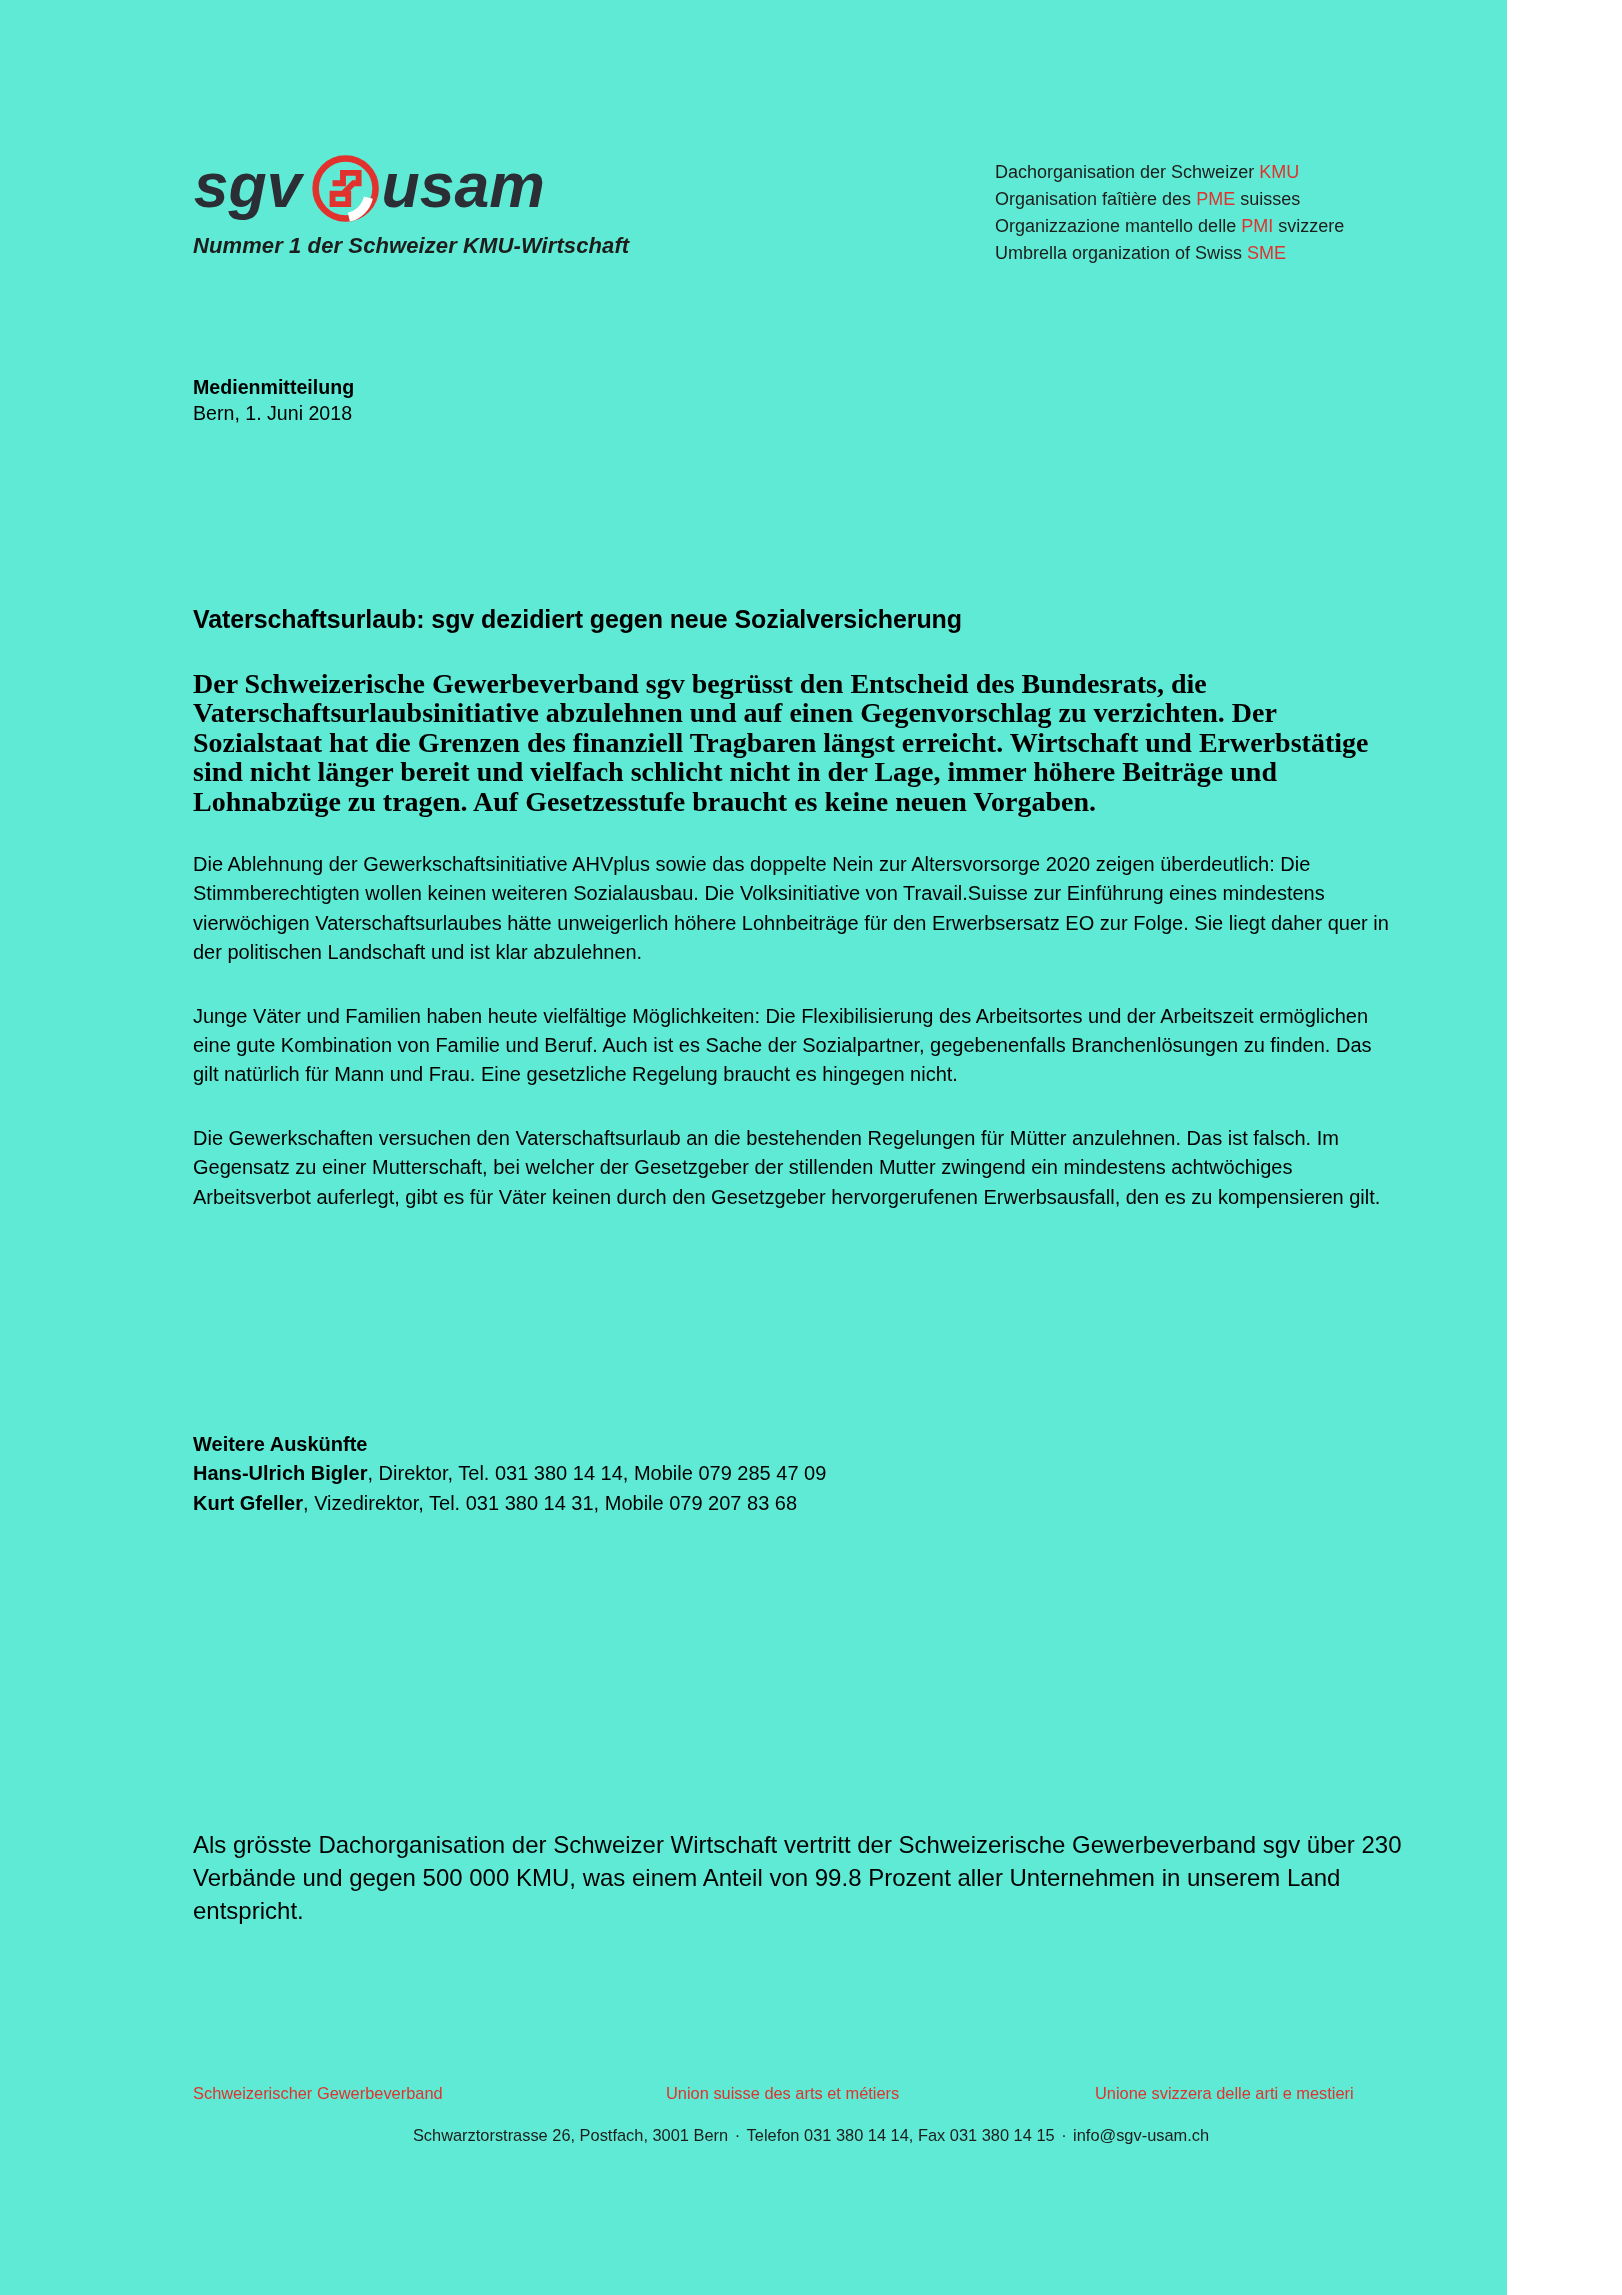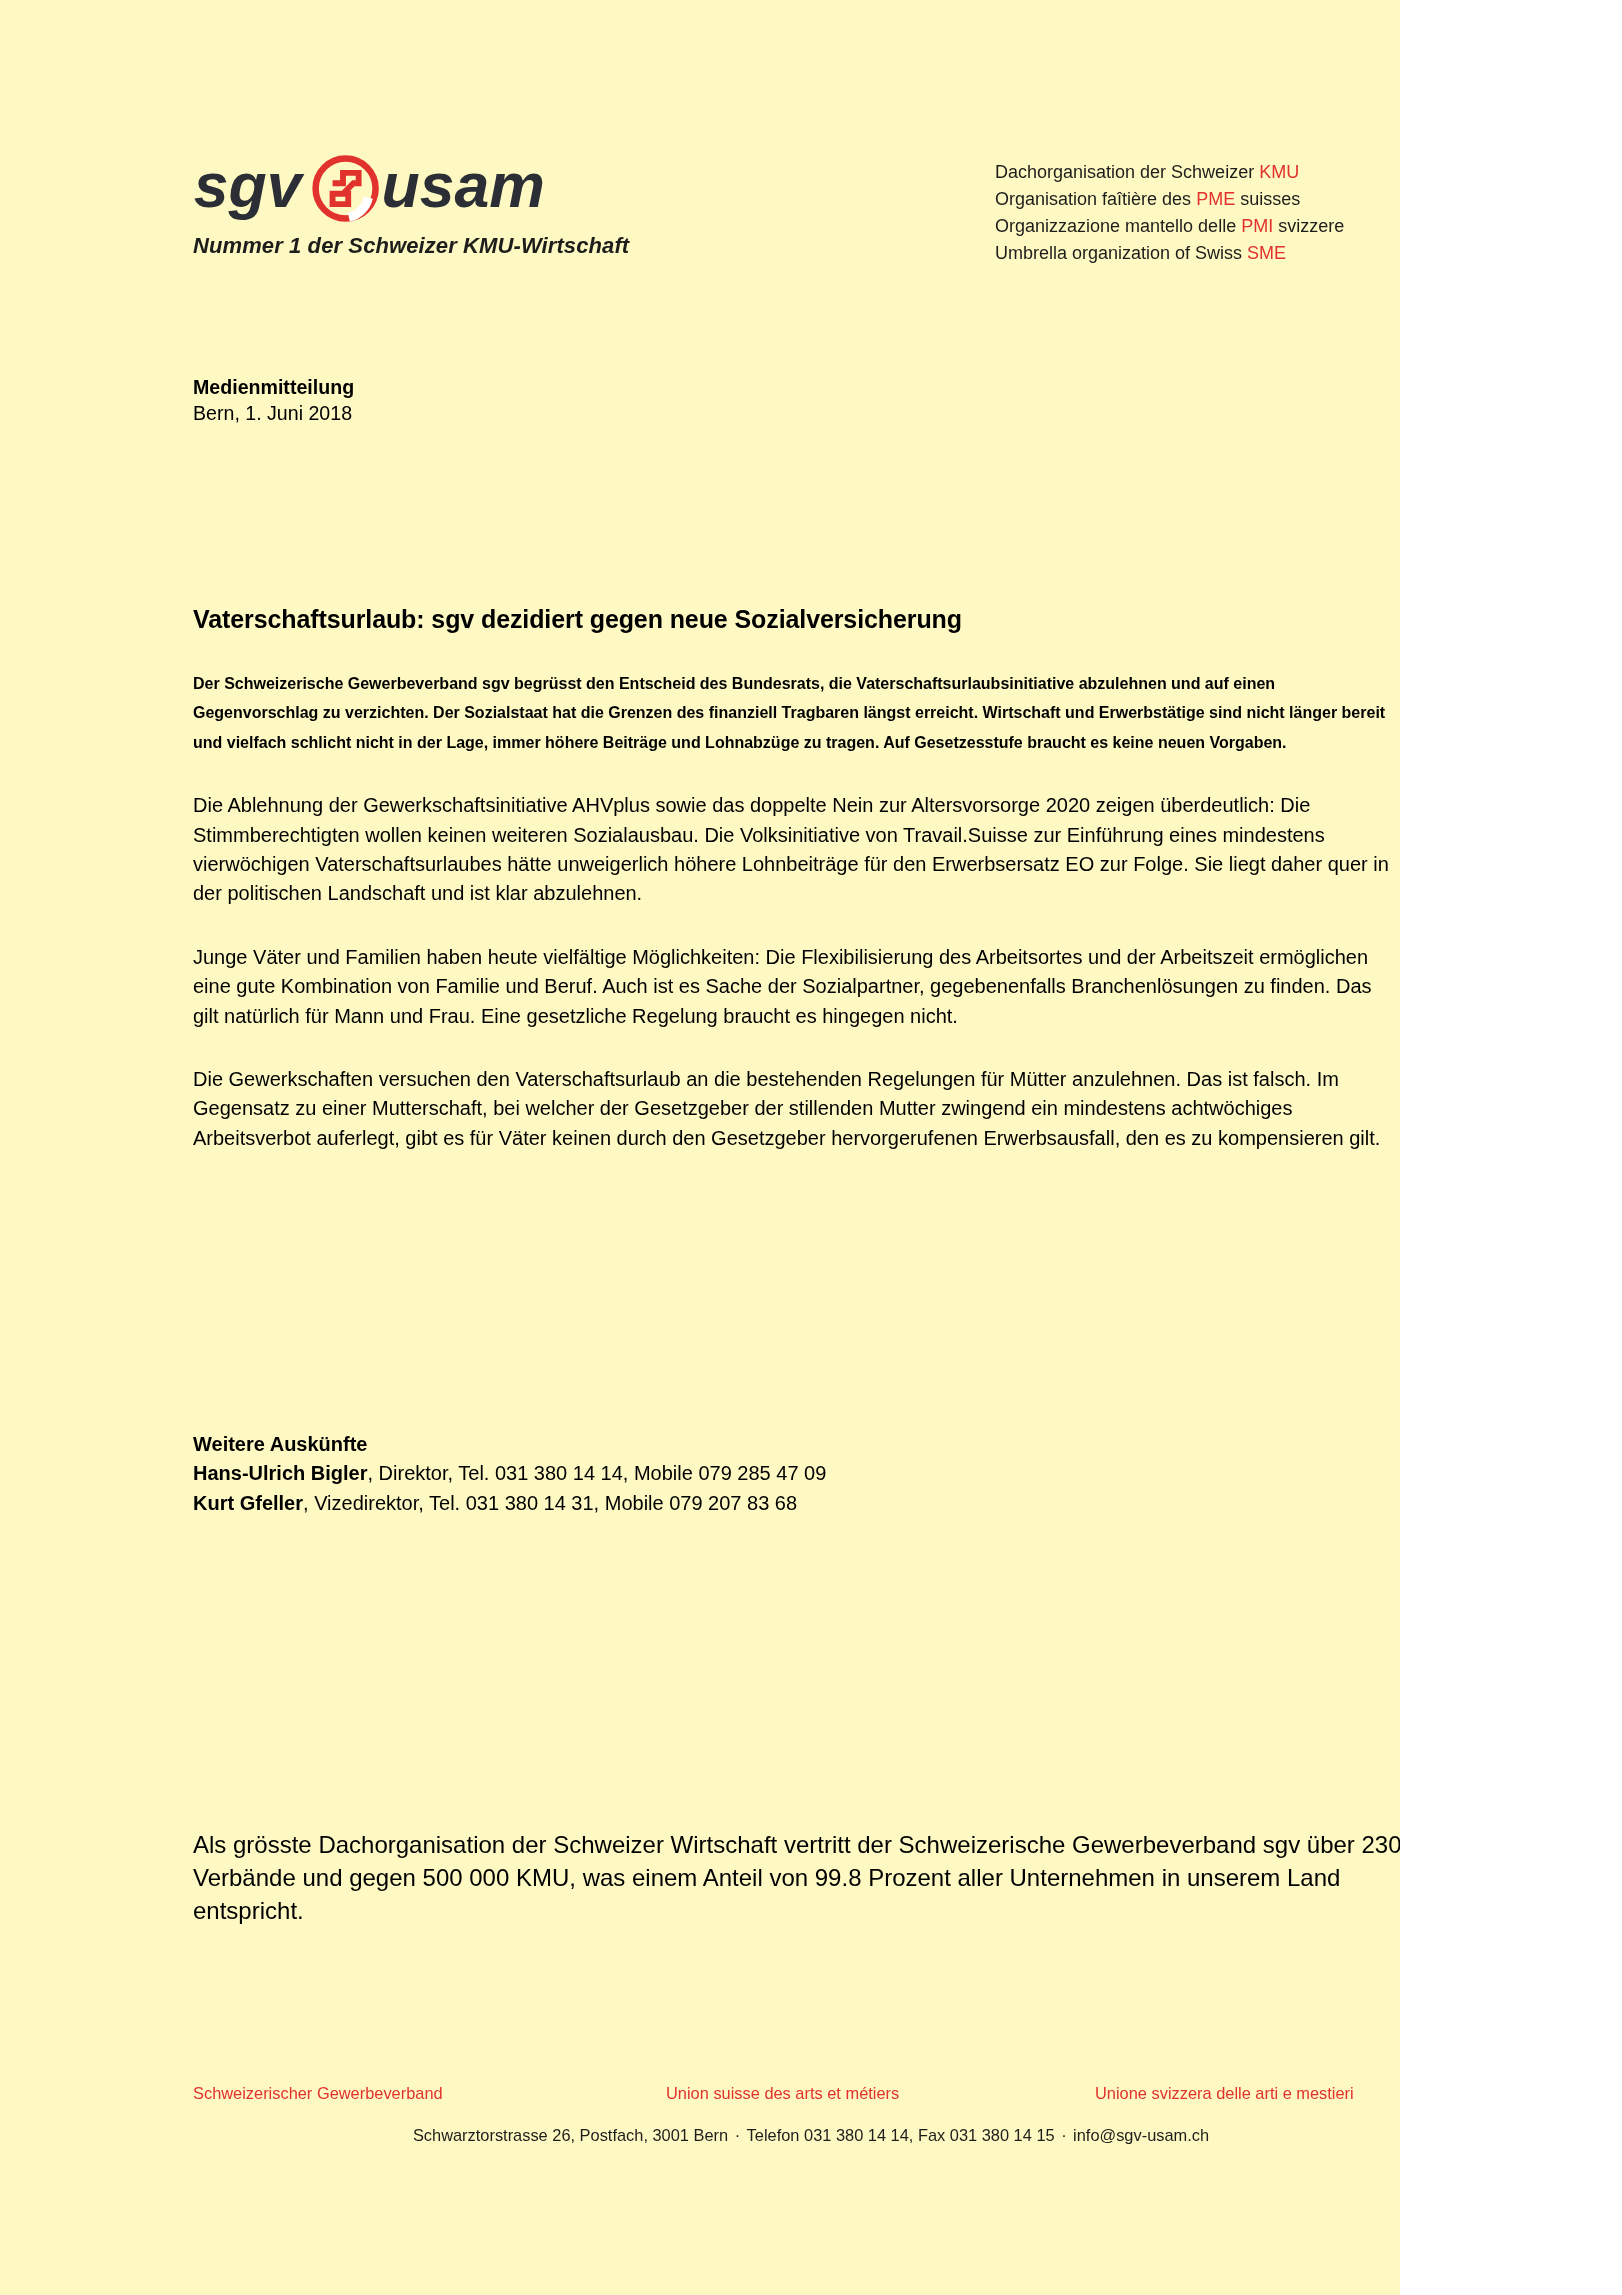--- a/index.html
+++ b/index.html
@@ -10,23 +10,23 @@
   }
 
   body {
     font-family: "Liberation Sans", sans-serif;
     color: #000000;
     -webkit-font-smoothing: antialiased;
   }
 
   .page {
     position: relative;
-    width: 1400px;
+    width: 1507px;
     height: 2295px;
-    background: #fef9c3;
+    background: #5eead4;
     box-sizing: border-box;
     overflow: hidden;
   }
 
   
   .header {
     position: absolute;
     left: 0;
     top: 0;
     width: 1622px;
@@ -105,24 +105,25 @@
     margin: 2px 0 35px 0;
     font-size: 25px;
     line-height: 30px;
     font-weight: 700;
     letter-spacing: -0.1px;
     color: #000;
   }
 
   p.lead {
     margin: 0 0 34px 0;
-    font-size: 16px;
-    line-height: 29.4px;
-    font-weight: 700;
-    color: #000;
+    font-size: 28px;
+    line-height: 29.4px;
+    font-weight: 700;
+    color: #000;
+    font-family: Liberation Serif, serif;
   }
 
   p.body-par {
     margin: 0 0 34px 0;
     font-size: 20px;
     line-height: 29.4px;
     font-weight: 400;
     color: #000;
   }
 

